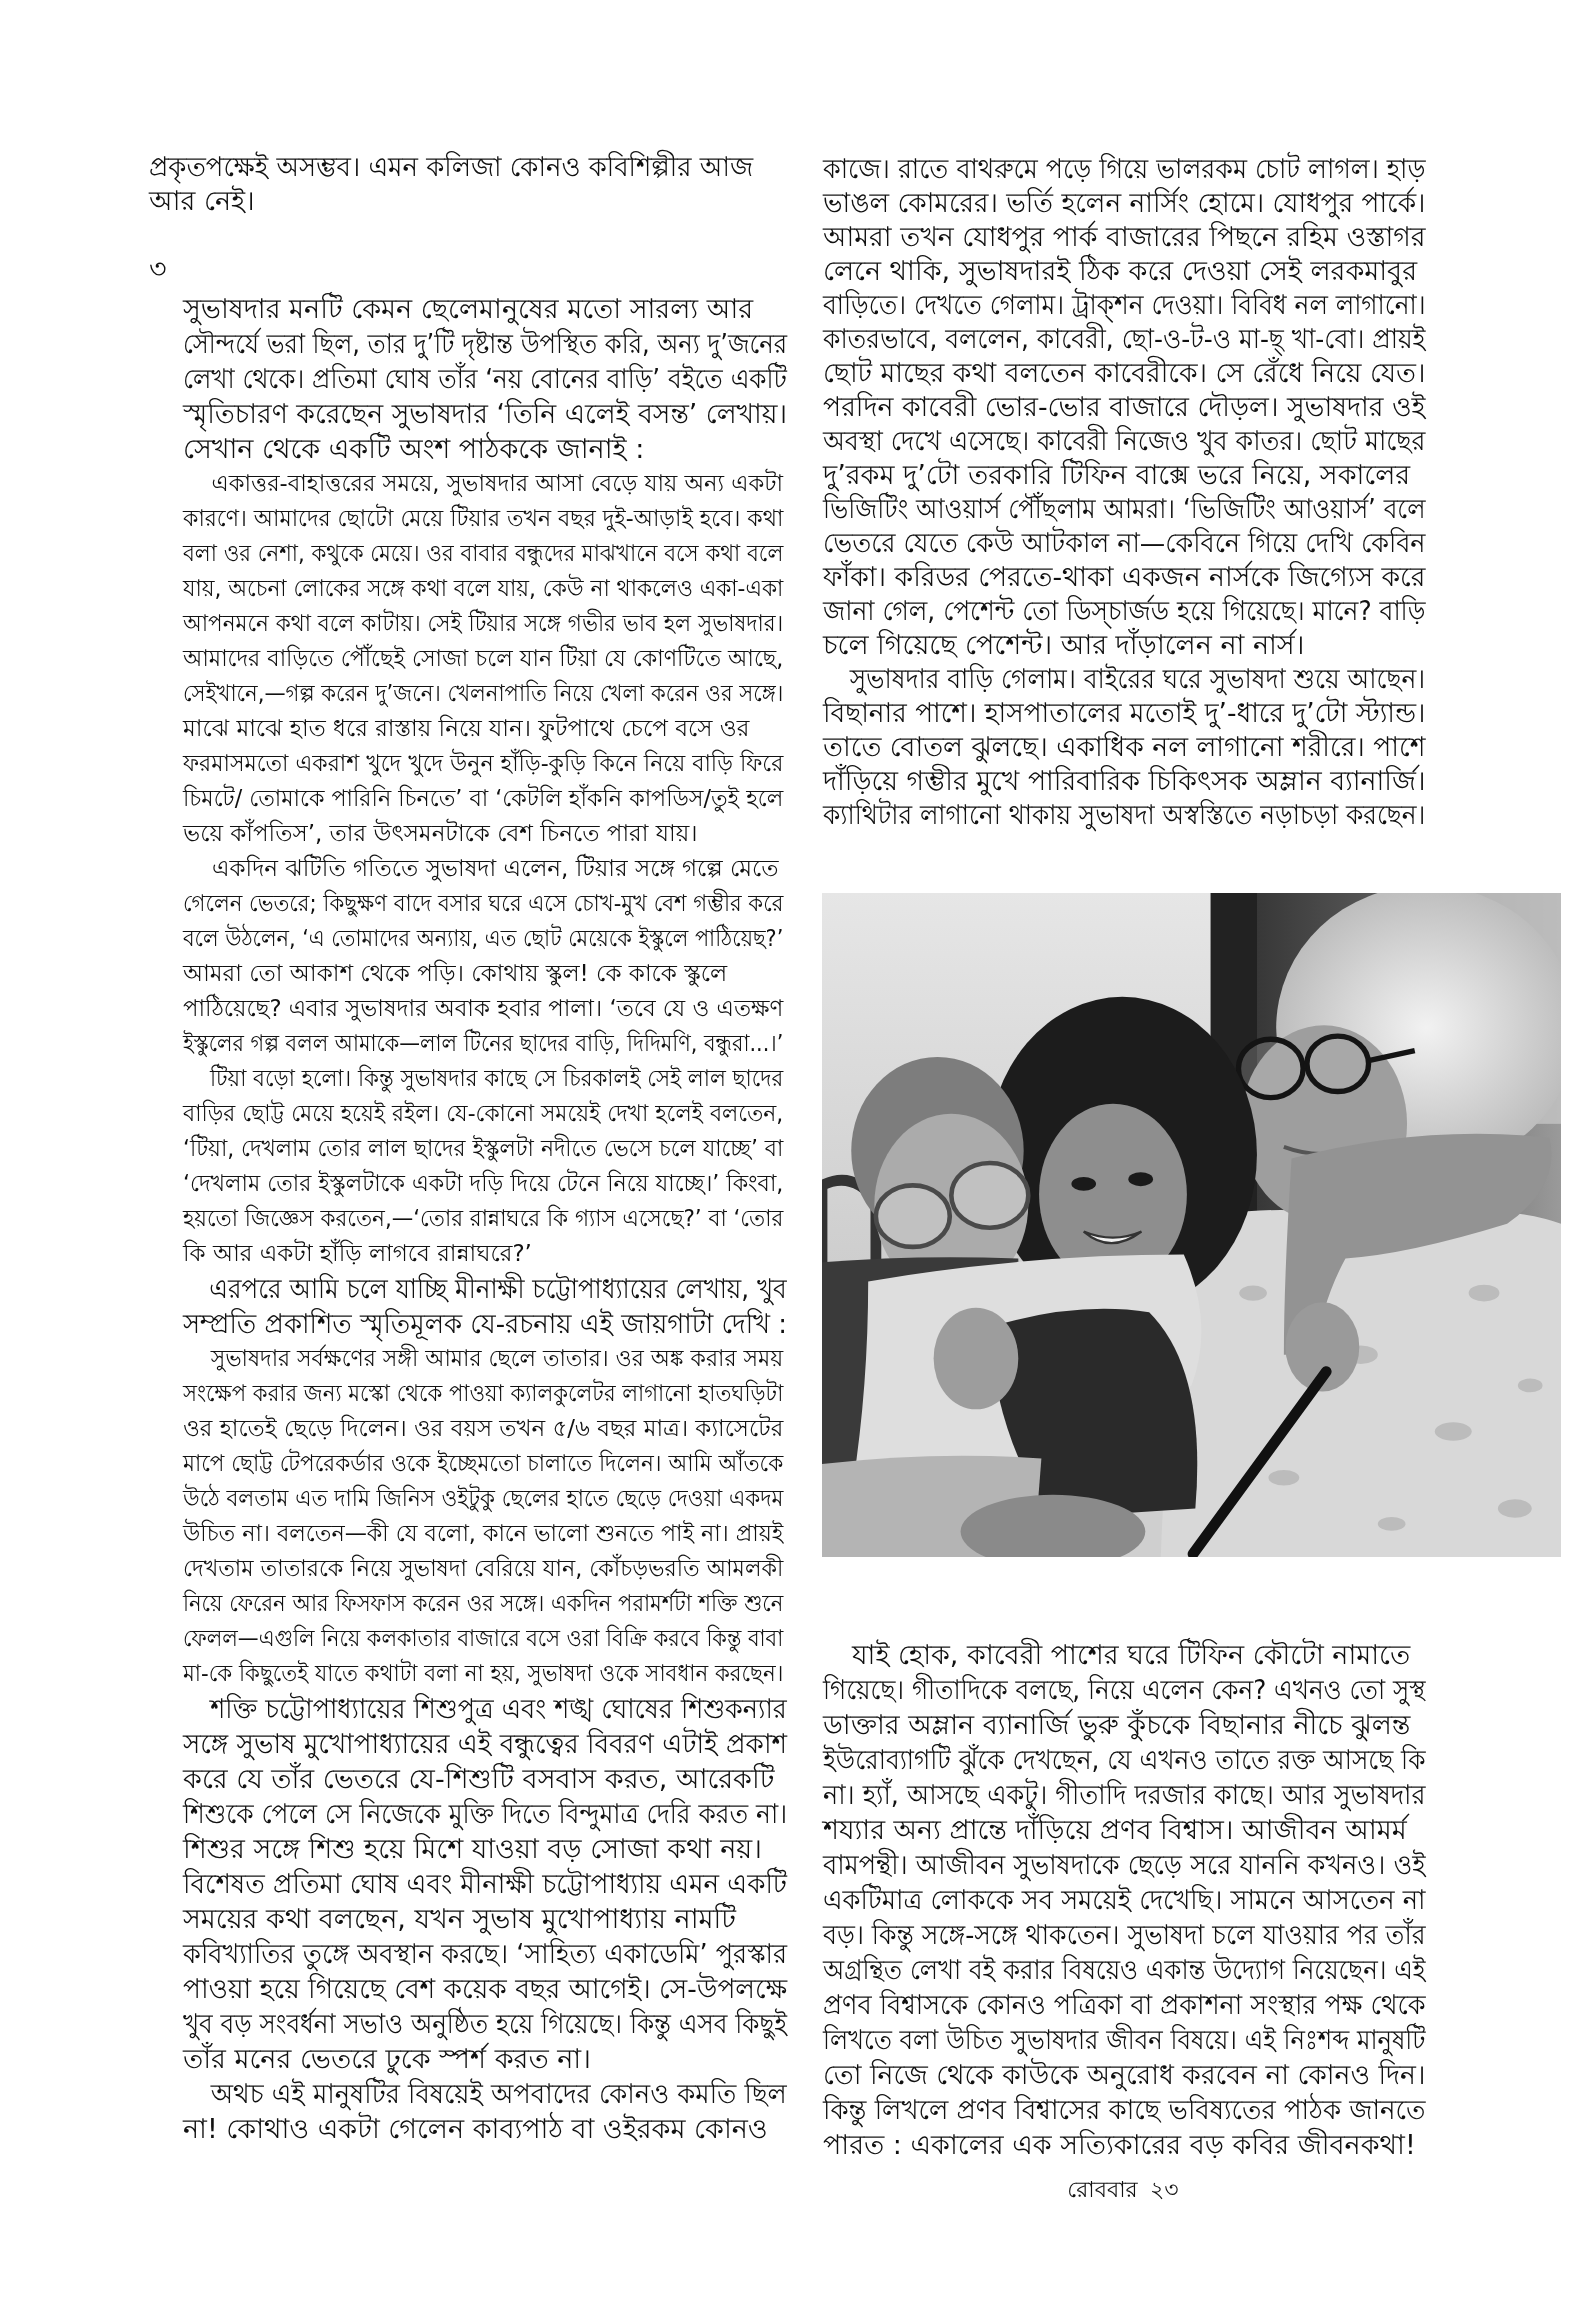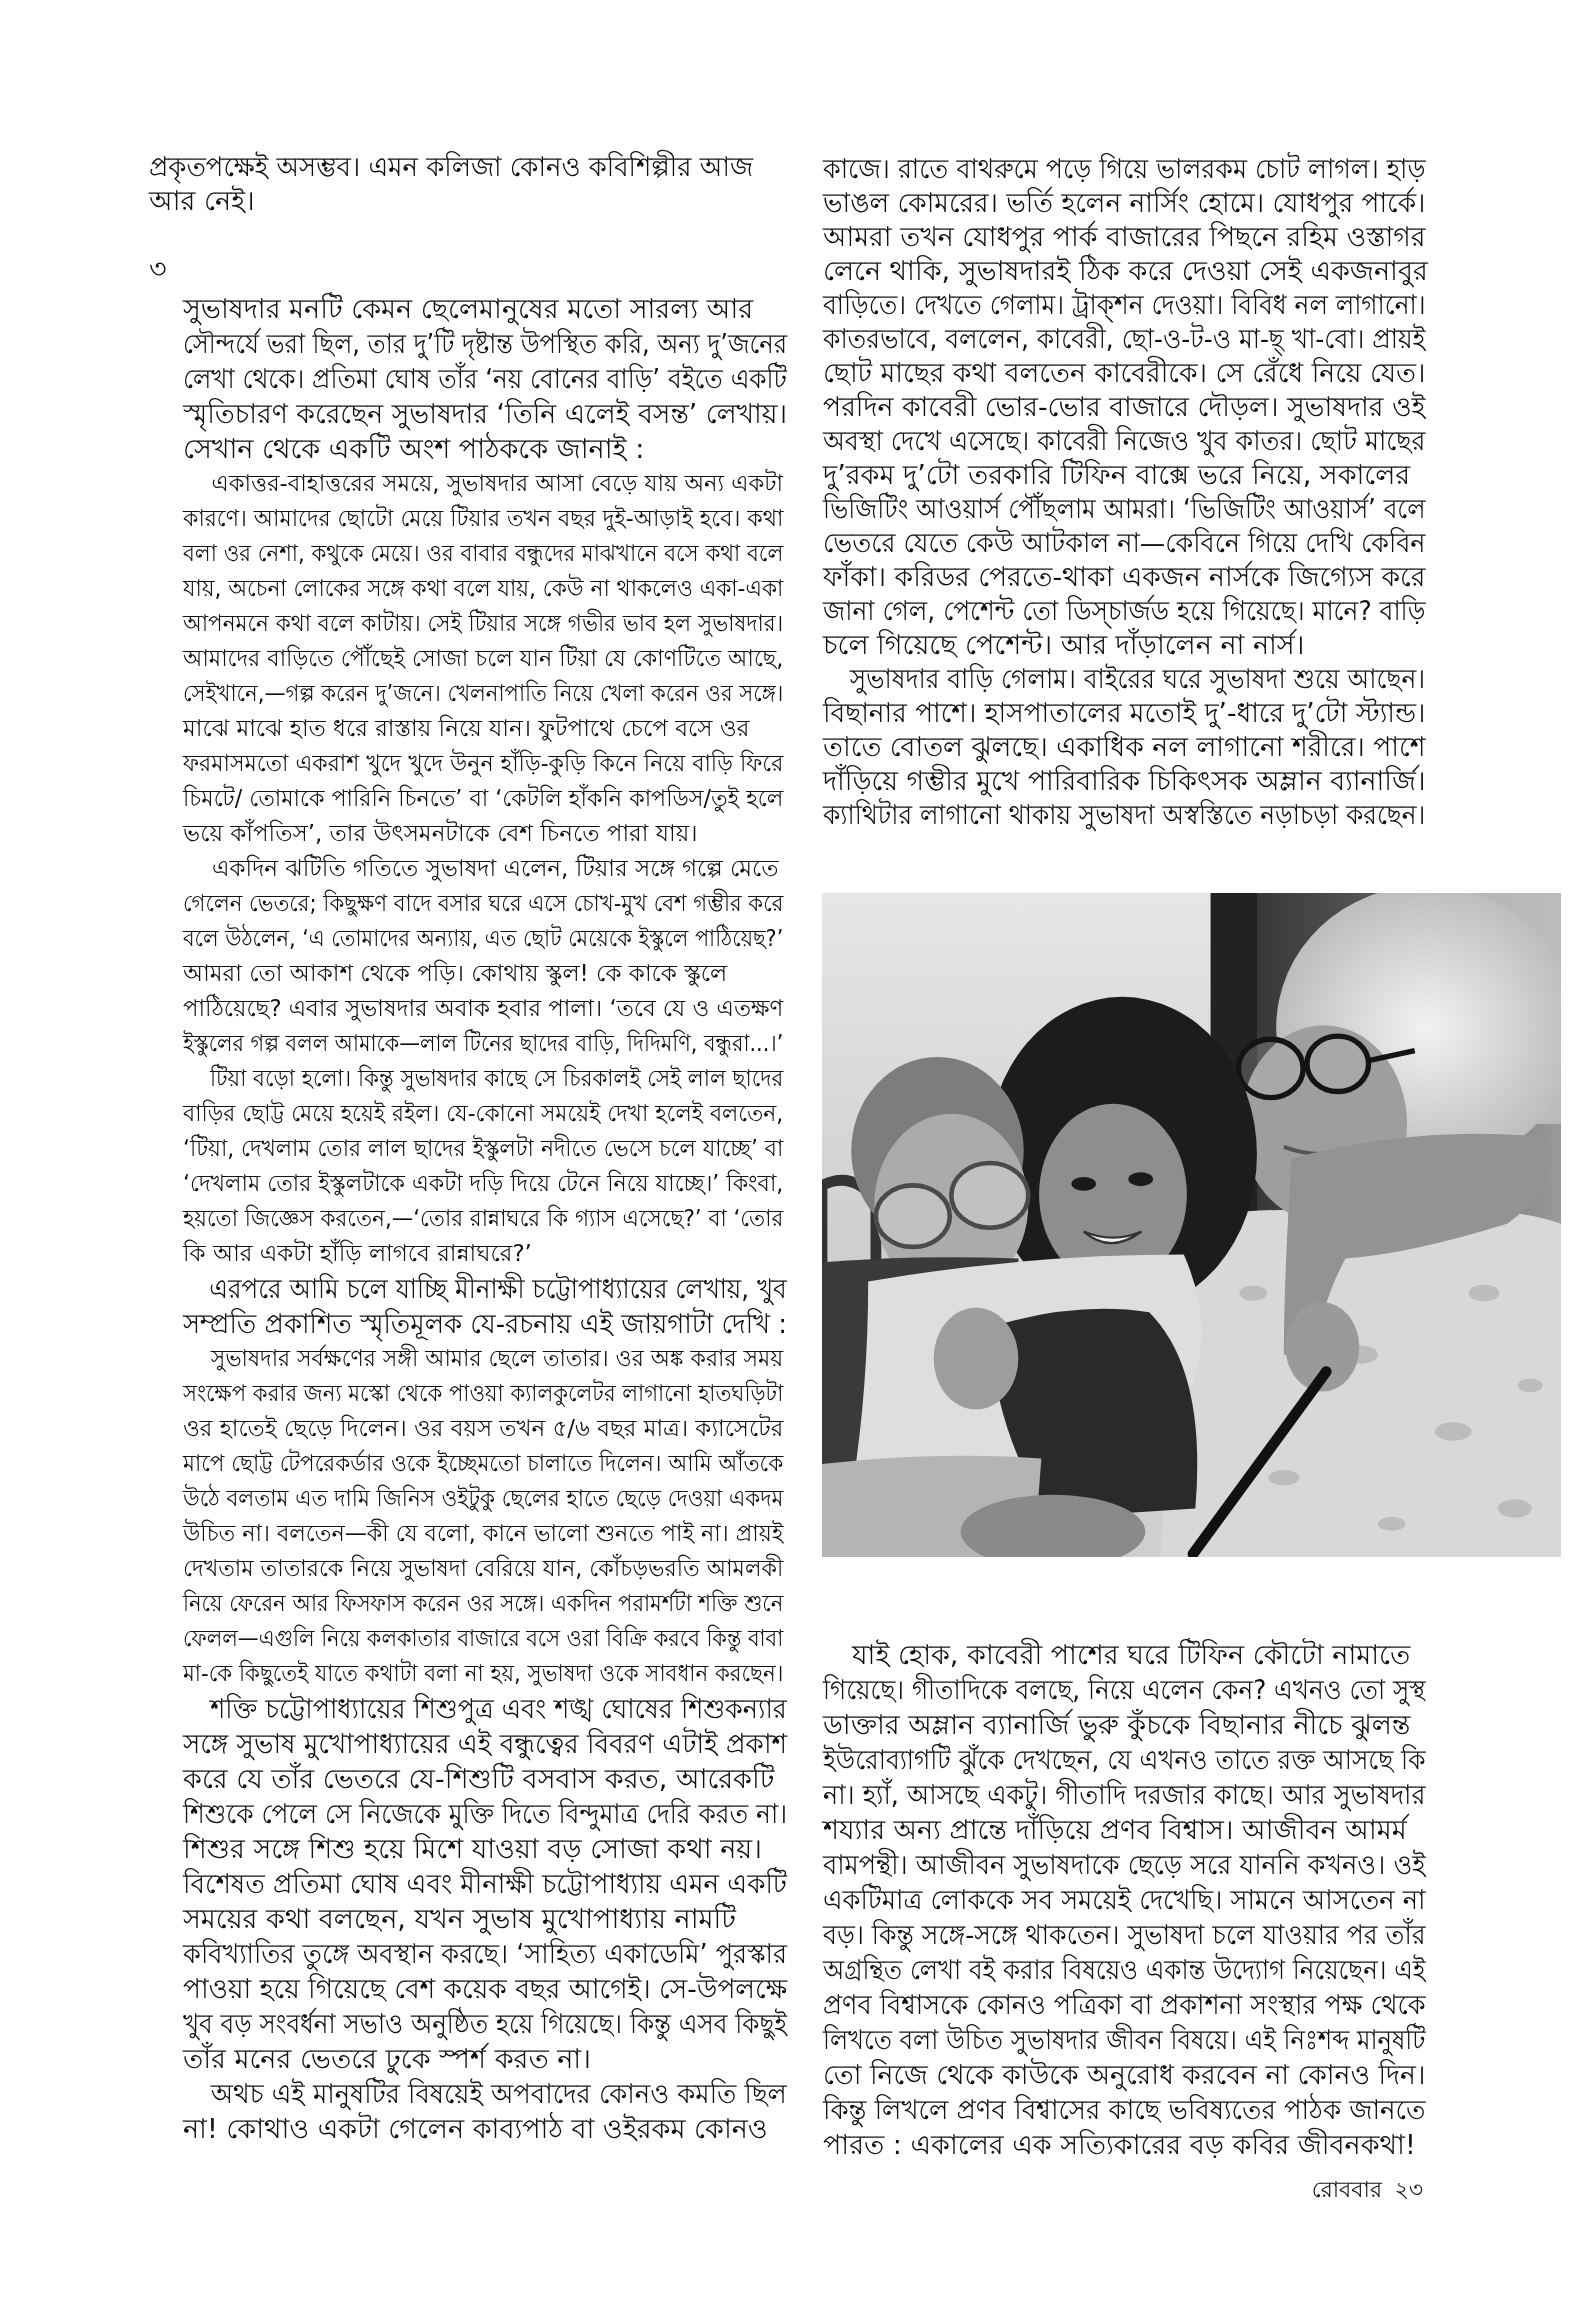--- a/index.html
+++ b/index.html
@@ -32,21 +32,21 @@
     text-align: right; font-size: 22px; white-space: nowrap;
   }
   #photo {
     position: absolute; left: 822px; top: 893px; width: 739px; height: 664px;
     background: #cfcfcf; overflow: hidden;
   }
   #photo svg { display: block; width: 739px; height: 664px; }
   #right-b { top: 1637px; }
   #footer {
     position: absolute; top: 2173px; left: 823px; width: 600px; height: 34px; line-height: 34px;
-    text-align: right; font-size: 22px; white-space: nowrap;
+    text-align: center; font-size: 22px; white-space: nowrap;
   }
   #footer .pg { margin-left: 12.3px; }
 </style>
 </head>
 <body>
 
 <div id="left-col" class="col">
 
   <div id="left-a" class="block">
     <div class="ln body-text" style="transform: scaleX(0.9588);">প্রকৃতপক্ষেই অসম্ভব। এমন কলিজা কোনও কবিশিল্পীর আজ</div>
@@ -137,21 +137,21 @@
   </div>
 </div>
 
 <div id="right-col" class="col">
 
   <div id="right-a" class="block">
     <div>
       <div class="ln body-text" style="transform: scaleX(0.9371);">কাজে। রাতে বাথরুমে পড়ে গিয়ে ভালরকম চোট লাগল। হাড়</div>
       <div class="ln body-text" style="transform: scaleX(0.9749);">ভাঙল কোমরের। ভর্তি হলেন নার্সিং হোমে। যোধপুর পার্কে।</div>
       <div class="ln body-text" style="transform: scaleX(0.9922);">আমরা তখন যোধপুর পার্ক বাজারের পিছনে রহিম ওস্তাগর</div>
-      <div class="ln body-text">লেনে থাকি, সুভাষদারই ঠিক করে দেওয়া সেই একজনাবুর</div>
+      <div class="ln body-text">লেনে থাকি, সুভাষদারই ঠিক করে দেওয়া সেই লরকমাবুর</div>
       <div class="ln body-text" style="transform: scaleX(0.9169);">বাড়িতে। দেখতে গেলাম। ট্রাক্‌শন দেওয়া। বিবিধ নল লাগানো।</div>
       <div class="ln body-text" style="transform: scaleX(0.9202);">কাতরভাবে, বললেন, কাবেরী, ছো-ও-ট-ও মা-ছ্ খা-বো। প্রায়ই</div>
       <div class="ln body-text" style="transform: scaleX(0.9842);">ছোট মাছের কথা বলতেন কাবেরীকে। সে রেঁধে নিয়ে যেত।</div>
       <div class="ln body-text" style="transform: scaleX(0.9892);">পরদিন কাবেরী ভোর-ভোর বাজারে দৌড়ল। সুভাষদার ওই</div>
       <div class="ln body-text" style="transform: scaleX(0.9334);">অবস্থা দেখে এসেছে। কাবেরী নিজেও খুব কাতর। ছোট মাছের</div>
       <div class="ln body-text">দু’রকম দু’টো তরকারি টিফিন বাক্সে ভরে নিয়ে, সকালের</div>
       <div class="ln body-text" style="transform: scaleX(0.9084);">ভিজিটিং আওয়ার্স পৌঁছলাম আমরা। ‘ভিজিটিং আওয়ার্স’ বলে</div>
       <div class="ln body-text" style="transform: scaleX(0.9405);">ভেতরে যেতে কেউ আটকাল না—কেবিনে গিয়ে দেখি কেবিন</div>
       <div class="ln body-text" style="transform: scaleX(0.9868);">ফাঁকা। করিডর পেরতে-থাকা একজন নার্সকে জিগ্যেস করে</div>
       <div class="ln body-text" style="transform: scaleX(0.921);">জানা গেল, পেশেন্ট তো ডিস্‌চার্জড হয়ে গিয়েছে। মানে? বাড়ি</div>

